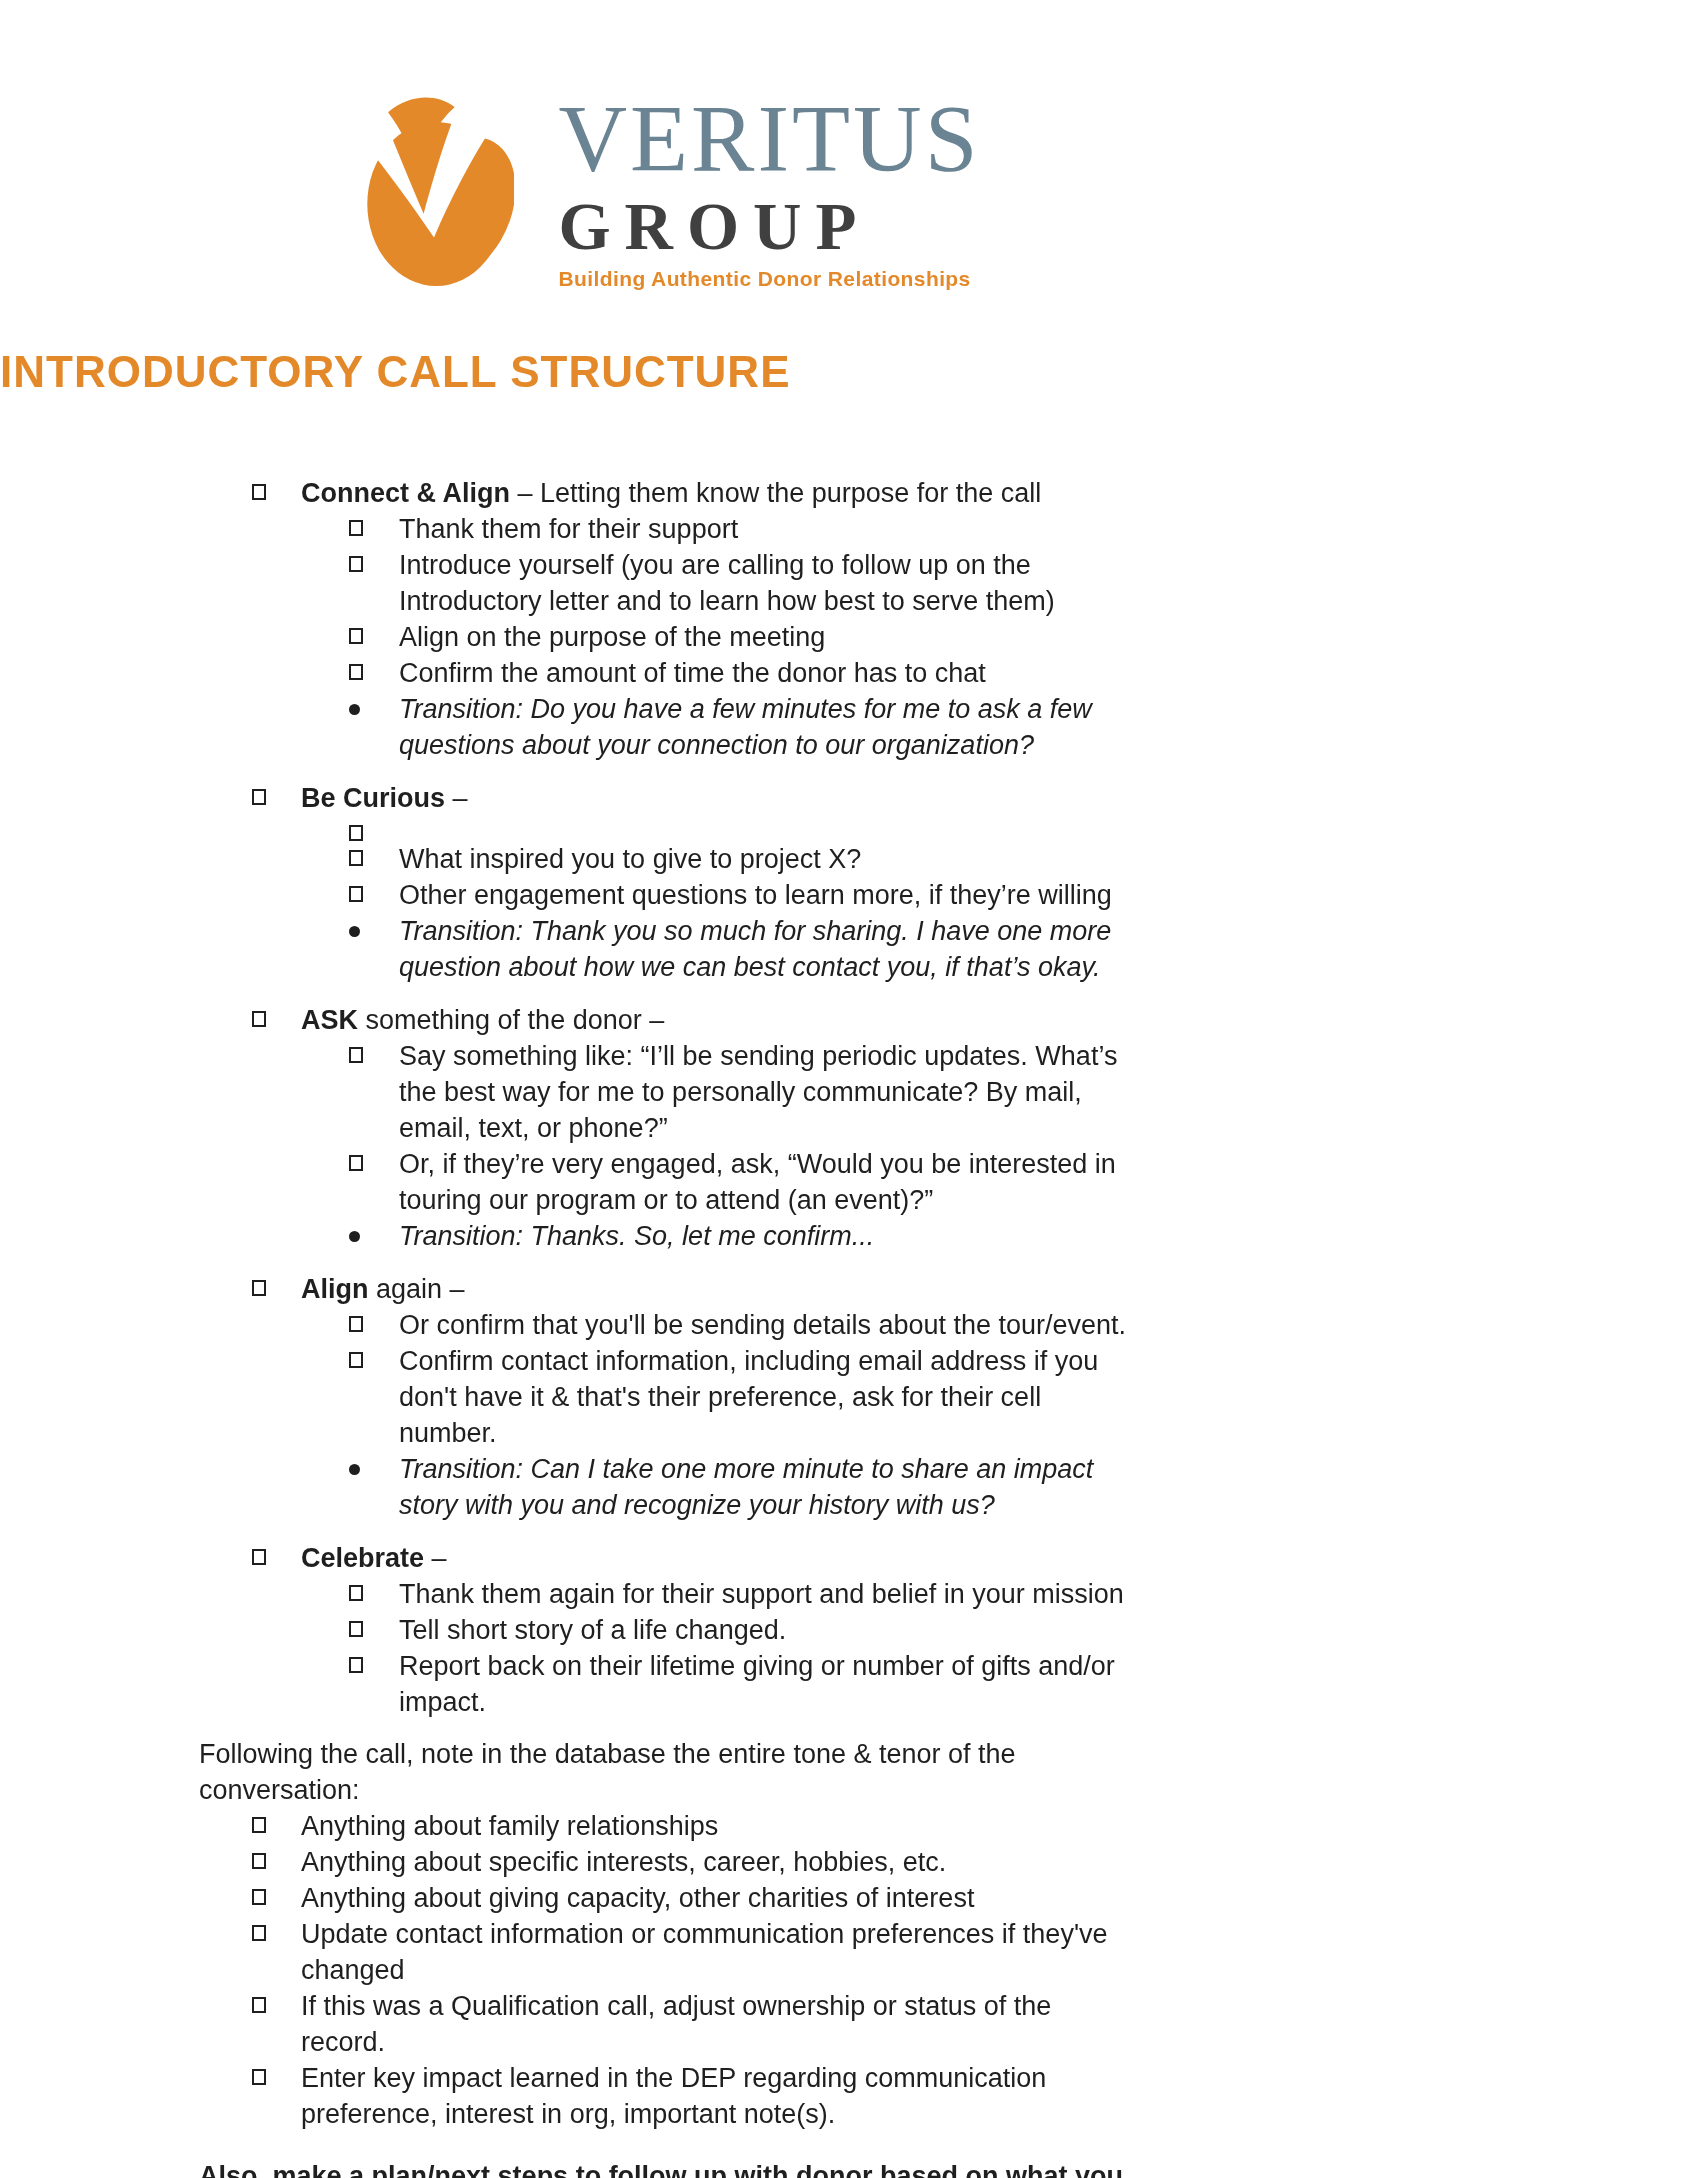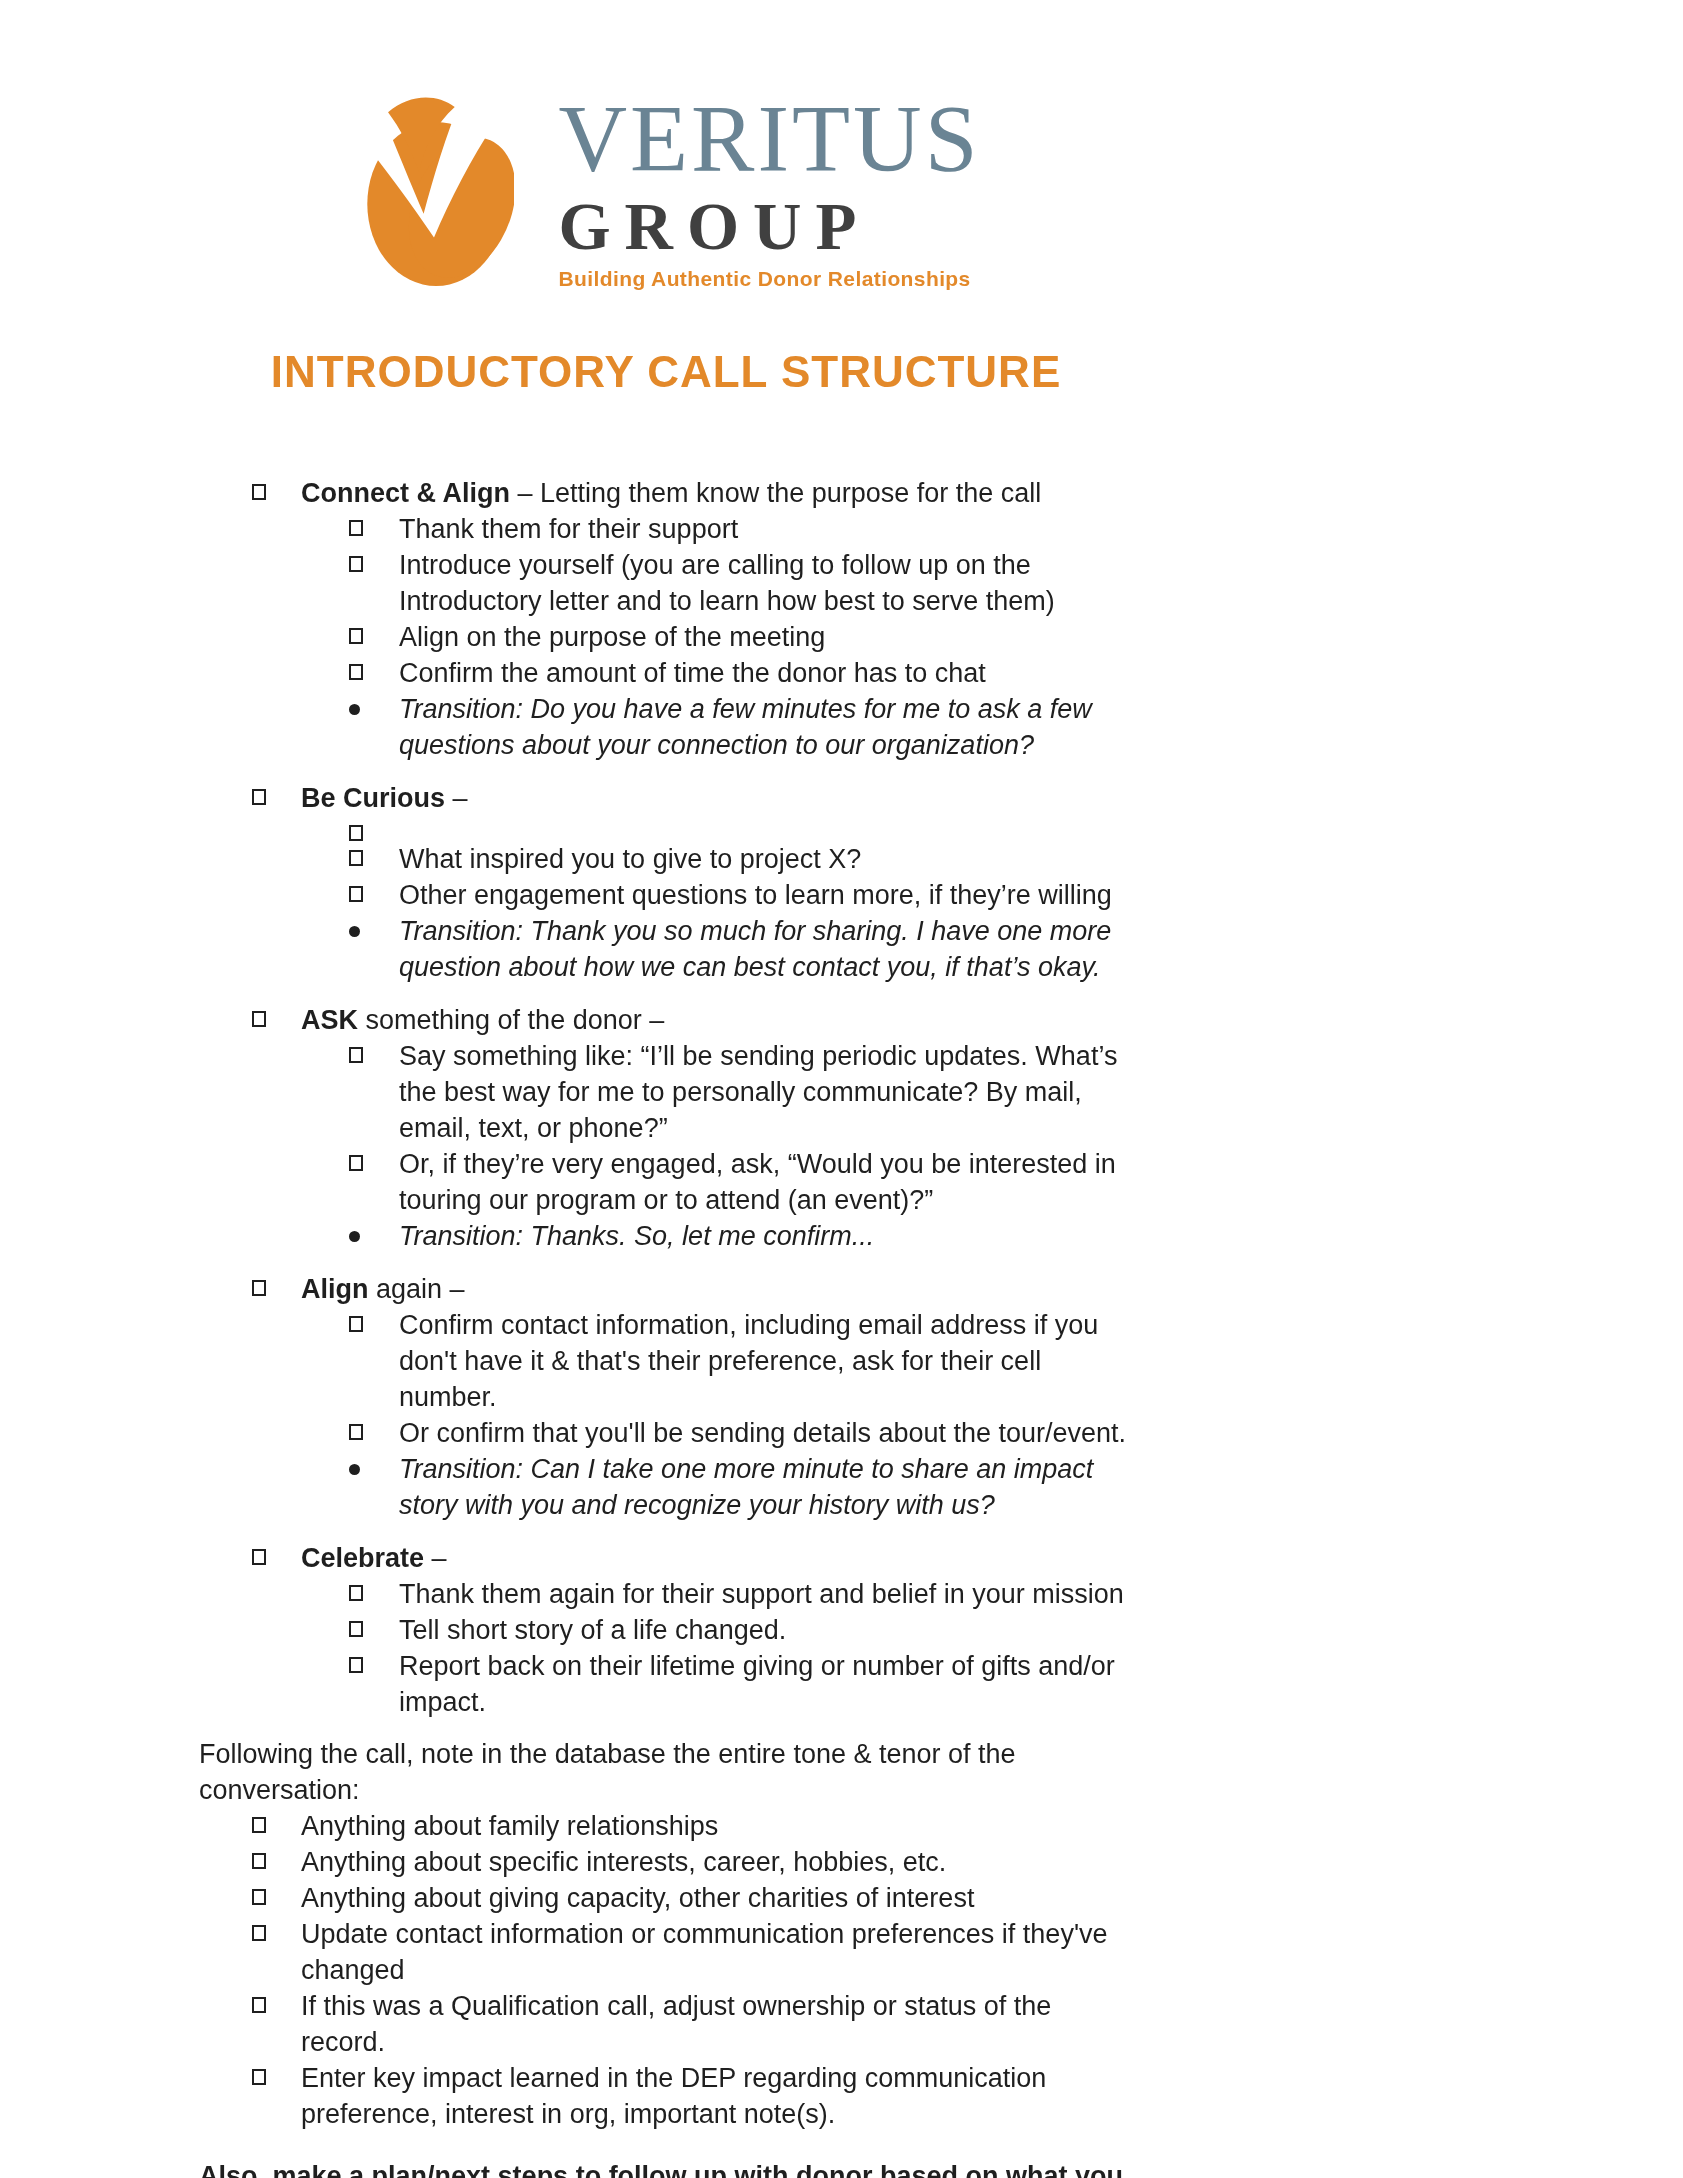--- a/index.html
+++ b/index.html
@@ -41,21 +41,21 @@
     margin-top:9px;
     font-size:21px; line-height:24px;
     font-weight:bold;
     color:#e3892a;
     letter-spacing:0.4px;
   }
 
   
   h1.doc-title {
     margin-top:57px;
-    text-align:center;
+    text-align:left;
     font-size:44px;
     line-height:48px;
     font-weight:bold;
     letter-spacing:1px;
     color:#e3892a;
   }
 
   
   main {
     margin:79px 193px 0 199px;
@@ -229,27 +229,27 @@
       <div class="row">
         <span class="marker m1">
             <span class="cbx"></span>
           </span>
         <div class="txt"><span class="bold">Align</span><span> again –</span></div>
       </div>
       <div class="row">
         <span class="marker m2">
             <span class="cbx"></span>
           </span>
+        <div class="txt">Or confirm that you'll be sending details about the tour/event.</div>
+      </div>
+      <div class="row">
+        <span class="marker m2">
+            <span class="cbx"></span>
+          </span>
         <div class="txt">Confirm contact information, including email address if you don't have it &amp; that's their preference, ask for their cell number.</div>
-      </div>
-      <div class="row">
-        <span class="marker m2">
-            <span class="cbx"></span>
-          </span>
-        <div class="txt">Or confirm that you'll be sending details about the tour/event.</div>
       </div>
       <div class="row transition">
         <span class="marker m2">
             <span class="blt"></span>
           </span>
         <div class="txt">Transition: Can I take one more minute to share an impact story with you and recognize your history with us?</div>
       </div>
     </section>
 
     <section>

